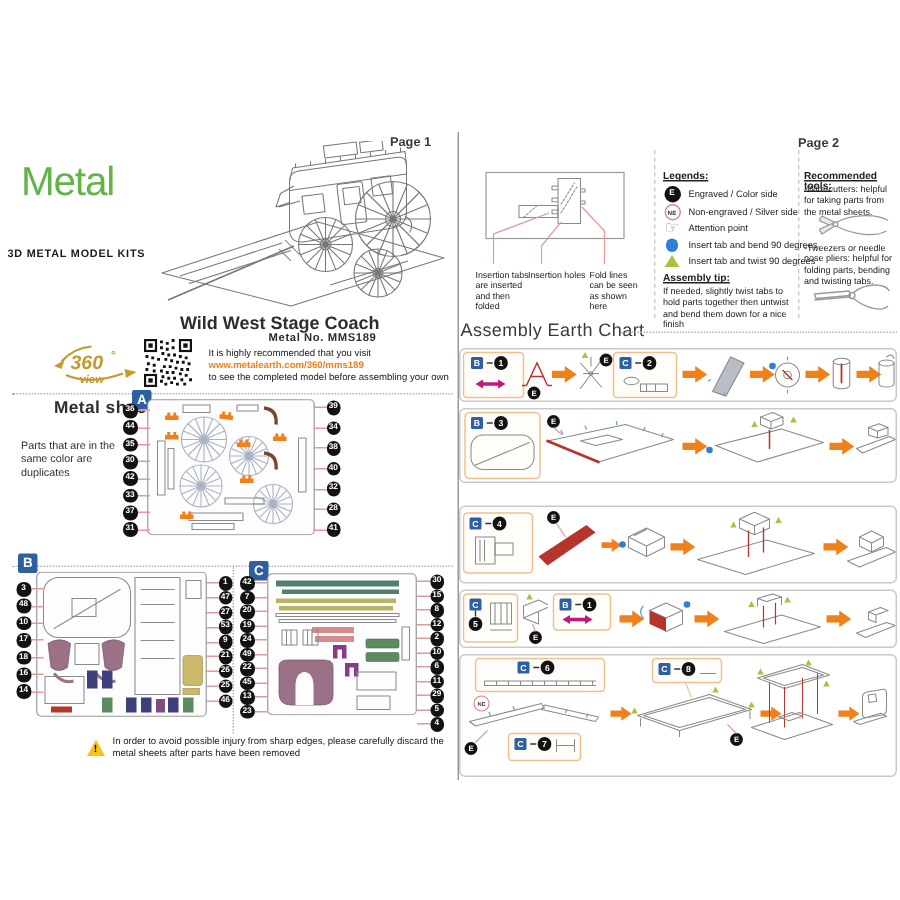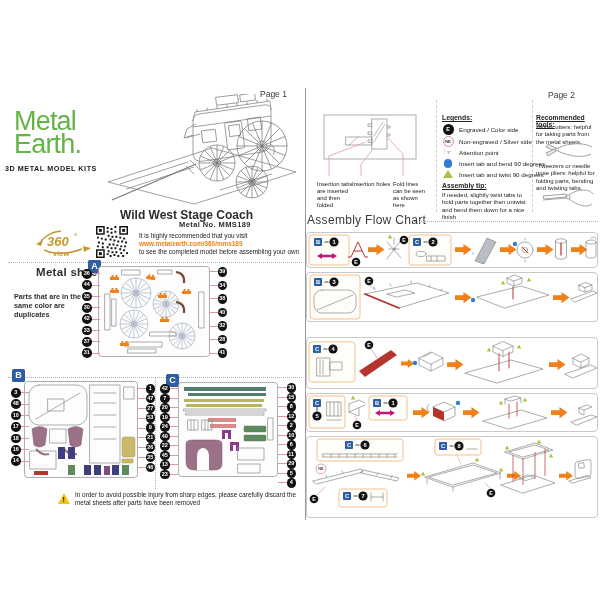--- a/index.html
+++ b/index.html
@@ -1,31 +1,31 @@
 <!DOCTYPE html>
 <html><head>
 <meta charset="utf-8">
 <style>
   html,body{margin:0;padding:0;background:#fff}
   #canvas{position:relative;width:600px;height:600px;background:#fff;overflow:hidden;
           font-family:"Liberation Sans",sans-serif;color:#222}
   .abs{position:absolute}
-  .pagelbl{font-size:8.5px;font-weight:normal;color:#3a3a3a}
+  .pagelbl{font-size:8.5px;font-weight:bold;color:#3a3a3a}
   .logo{color:#64b346;font-weight:normal;font-size:27px;line-height:23px;letter-spacing:-.8px}
   .logo-sub{font-size:7.2px;font-weight:bold;letter-spacing:.55px;color:#1a1a1a}
   .title{font-size:12px;font-weight:bold;color:#2d2d2d}
   .item{font-size:7.5px;font-weight:bold;text-align:center;letter-spacing:.4px;color:#2d2d2d}
   .visit{font-size:6.4px;line-height:7.8px;color:#222}
   .visit .url{color:#f08019;font-weight:bold}
   .dotted-h{border-top:1px dotted #b3b3b3;height:0}
   .dotted-v{border-left:1px dotted #b3b3b3;width:0}
   .dashed-v{border-left:1px dashed #cfcfcf;width:0}
   .solid-v{border-left:1px solid #9a9a9a;width:0}
   .h-metal{font-size:11.5px;font-weight:bold;color:#2f2f2f;letter-spacing:.3px}
-  .dupnote{font-size:7.2px;font-weight:bold;line-height:9px;color:#2f2f2f}
+  .dupnote{font-size:7.2px;font-weight:normal;line-height:9px;color:#2f2f2f}
   .tile{width:13px;height:13px;background:#2e5fa3;color:#fff;font-size:9px;font-weight:bold;
         text-align:center;line-height:13px;border-radius:1.5px}
   .pcol{display:flex;flex-direction:column;justify-content:space-between}
   .prow{display:flex;align-items:center;width:18px}
   .pnum{width:9.5px;height:9.5px;border-radius:50%;background:#121212;color:#fff;font-size:5.5px;
         font-weight:bold;text-align:center;line-height:9.5px;flex:none}
   .leader{height:1px;background:#e29999;flex:1}
   .pcol.right .prow{flex-direction:row-reverse}
   .warn{display:flex;gap:5px;align-items:flex-start}
   .warn-tri{position:relative;flex:none;width:0;height:0;border-left:6.5px solid transparent;
@@ -87,21 +87,20 @@
       <path id="opart" d="M0,6 v-3 h1.5 v-2 h2 v2 h2 v-2 h2 v2 h1.5 v3 z" fill="#f08019"></path>
     </defs>
   </svg>
 
   <div class="abs solid-v" style="left:305px;top:88px;height:432px"></div>
 
   <div class="abs pagelbl" style="left:260px;top:89px">Page 1</div>
 
   <div class="abs logo" style="left:14px;top:110px">
     <div>Metal</div>
-    <div>Earth.</div>
   </div>
   <div class="abs logo-sub" style="left:5px;top:164px">3D METAL MODEL KITS</div>
 
   <svg class="abs" style="left:100px;top:94px" width="205" height="114" viewBox="0 0 205 114">
     <g stroke="#777" stroke-width=".7" fill="none" stroke-linejoin="round">
       <path d="M8,88 L112,54 L196,78 L94,110 Z"></path>
       <path d="M20,90 L88,68 M26,95 L94,73 M120,96 L172,80"></path>
       <use href="#wheel" transform="translate(152,88) scale(1.6)" stroke-width=".45"></use>
       <path d="M12,106 L96,70" stroke-width="1.1"></path>
       <path d="M90,66 l10,10 M86,72 l8,8"></path>
@@ -494,21 +493,21 @@
       </div>
     </div>
 
   <div class="abs warn" style="left:58px;top:491px;width:238px">
     <div class="warn-tri">
         <span>!</span>
       </div>
     <div class="warn-txt">In order to avoid possible injury from sharp edges, please carefully discard the metal sheets after parts have been removed</div>
   </div>
 
-  <div class="abs pagelbl" style="left:548px;top:90px">Page 2</div>
+  <div class="abs pagelbl" style="left:532px;top:90px">Page 2</div>
 
   <div class="abs dashed-v" style="left:436px;top:100px;height:112px"></div>
   <div class="abs dashed-v" style="left:532px;top:100px;height:112px"></div>
 
   <svg class="abs" style="left:316px;top:112px" width="114" height="66" viewBox="0 0 114 66">
     <rect x="8" y="3" width="92" height="44" fill="none" stroke="#9a9a9a" stroke-width=".8"></rect>
     <g class="sk">
       <rect x="56" y="7" width="15" height="30"></rect>
       <path d="M56,12 h-4 v2.5 h4 M56,20 h-4 v2.5 h4 M56,28 h-4 v2.5 h4"></path>
       <path d="M58,30 L69,12 M58,24 L67,10" stroke-dasharray="1.5,1.2"></path>
@@ -573,21 +572,21 @@
   <svg class="abs" style="left:542px;top:186px" width="52" height="26" viewBox="0 0 52 26">
     <g stroke="#999" stroke-width=".9" fill="none" stroke-linejoin="round">
       <path d="M1,10 L24,8 L25,11 L2,13 Z"></path>
       <path d="M1,14 L24,12 L25,11"></path>
       <circle cx="26" cy="11" r="2"></circle>
       <path d="M27,9 C36,2 48,3 51,8"></path>
       <path d="M27,13 C36,20 46,22 50,18"></path>
     </g>
   </svg>
 
-  <div class="abs h-flow" style="left:307px;top:213px">Assembly Flow Chart</div>
+  <div class="abs h-flow" style="left:307px;top:213px">Assembly Earth Chart</div>
   <div class="abs dotted-h" style="left:414px;top:221px;width:184px"></div>
 
   <div class="abs flow-row" style="left:306px;top:232px;width:292px;height:36px">
   <svg width="290" height="34" viewBox="0 0 290 34">
     <g>
       <rect class="rb" x="2" y="2" width="40" height="30" rx="2.5"></rect>
       <rect class="rt" x="7" y="5" width="8" height="8" rx="1"></rect>
           <text class="svgtile" x="11" y="11.2">B</text>
       <line class="lnk" x1="17.5" y1="9" x2="21.5" y2="9"></line>
       <circle cx="27" cy="9" r="4.6" fill="#121212"></circle>

